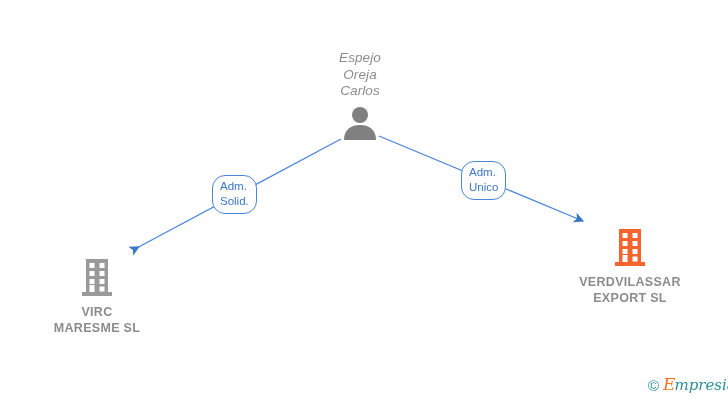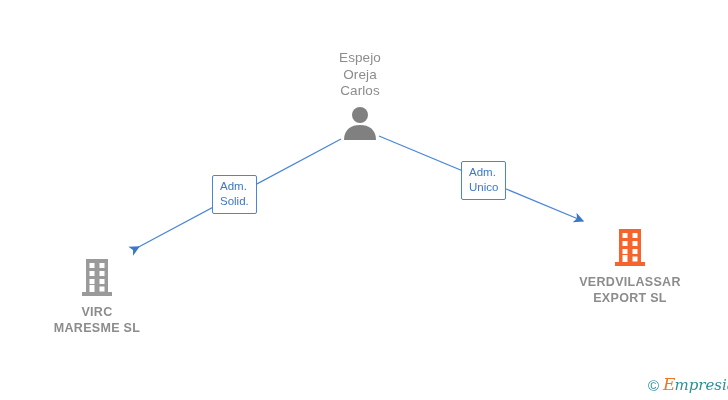--- a/index.html
+++ b/index.html
@@ -32,20 +32,21 @@
     top: 50px;
     width: 120px;
     text-align: center;
   }
   .person-label {
     font-size: 13.5px;
     line-height: 16.5px;
     color: #8c8c8c;
     white-space: pre-line;
     letter-spacing: 0.1px;
+    font-style: italic;
   }
   .person-icon {
     margin-top: 6px;
     display: flex;
     justify-content: center;
   }
 
   
   .company-node {
     position: absolute;
@@ -68,21 +69,21 @@
     font-weight: bold;
     color: #8c8c8c;
     white-space: pre-line;
     letter-spacing: 0.3px;
   }
 
   
   .rel-label {
     position: absolute;
     border: 1px solid #4a86d8;
-    border-radius: 2px;
+    border-radius: 13px;
     background: #ffffff;
     color: #3c78c8;
     font-size: 11.5px;
     line-height: 15px;
     padding: 3px 7px 4px 7px;
     white-space: pre-line;
     box-sizing: border-box;
   }
   .rel-label.solid { left: 212px; top: 175px; }
   .rel-label.unico { left: 461px; top: 161px; }

